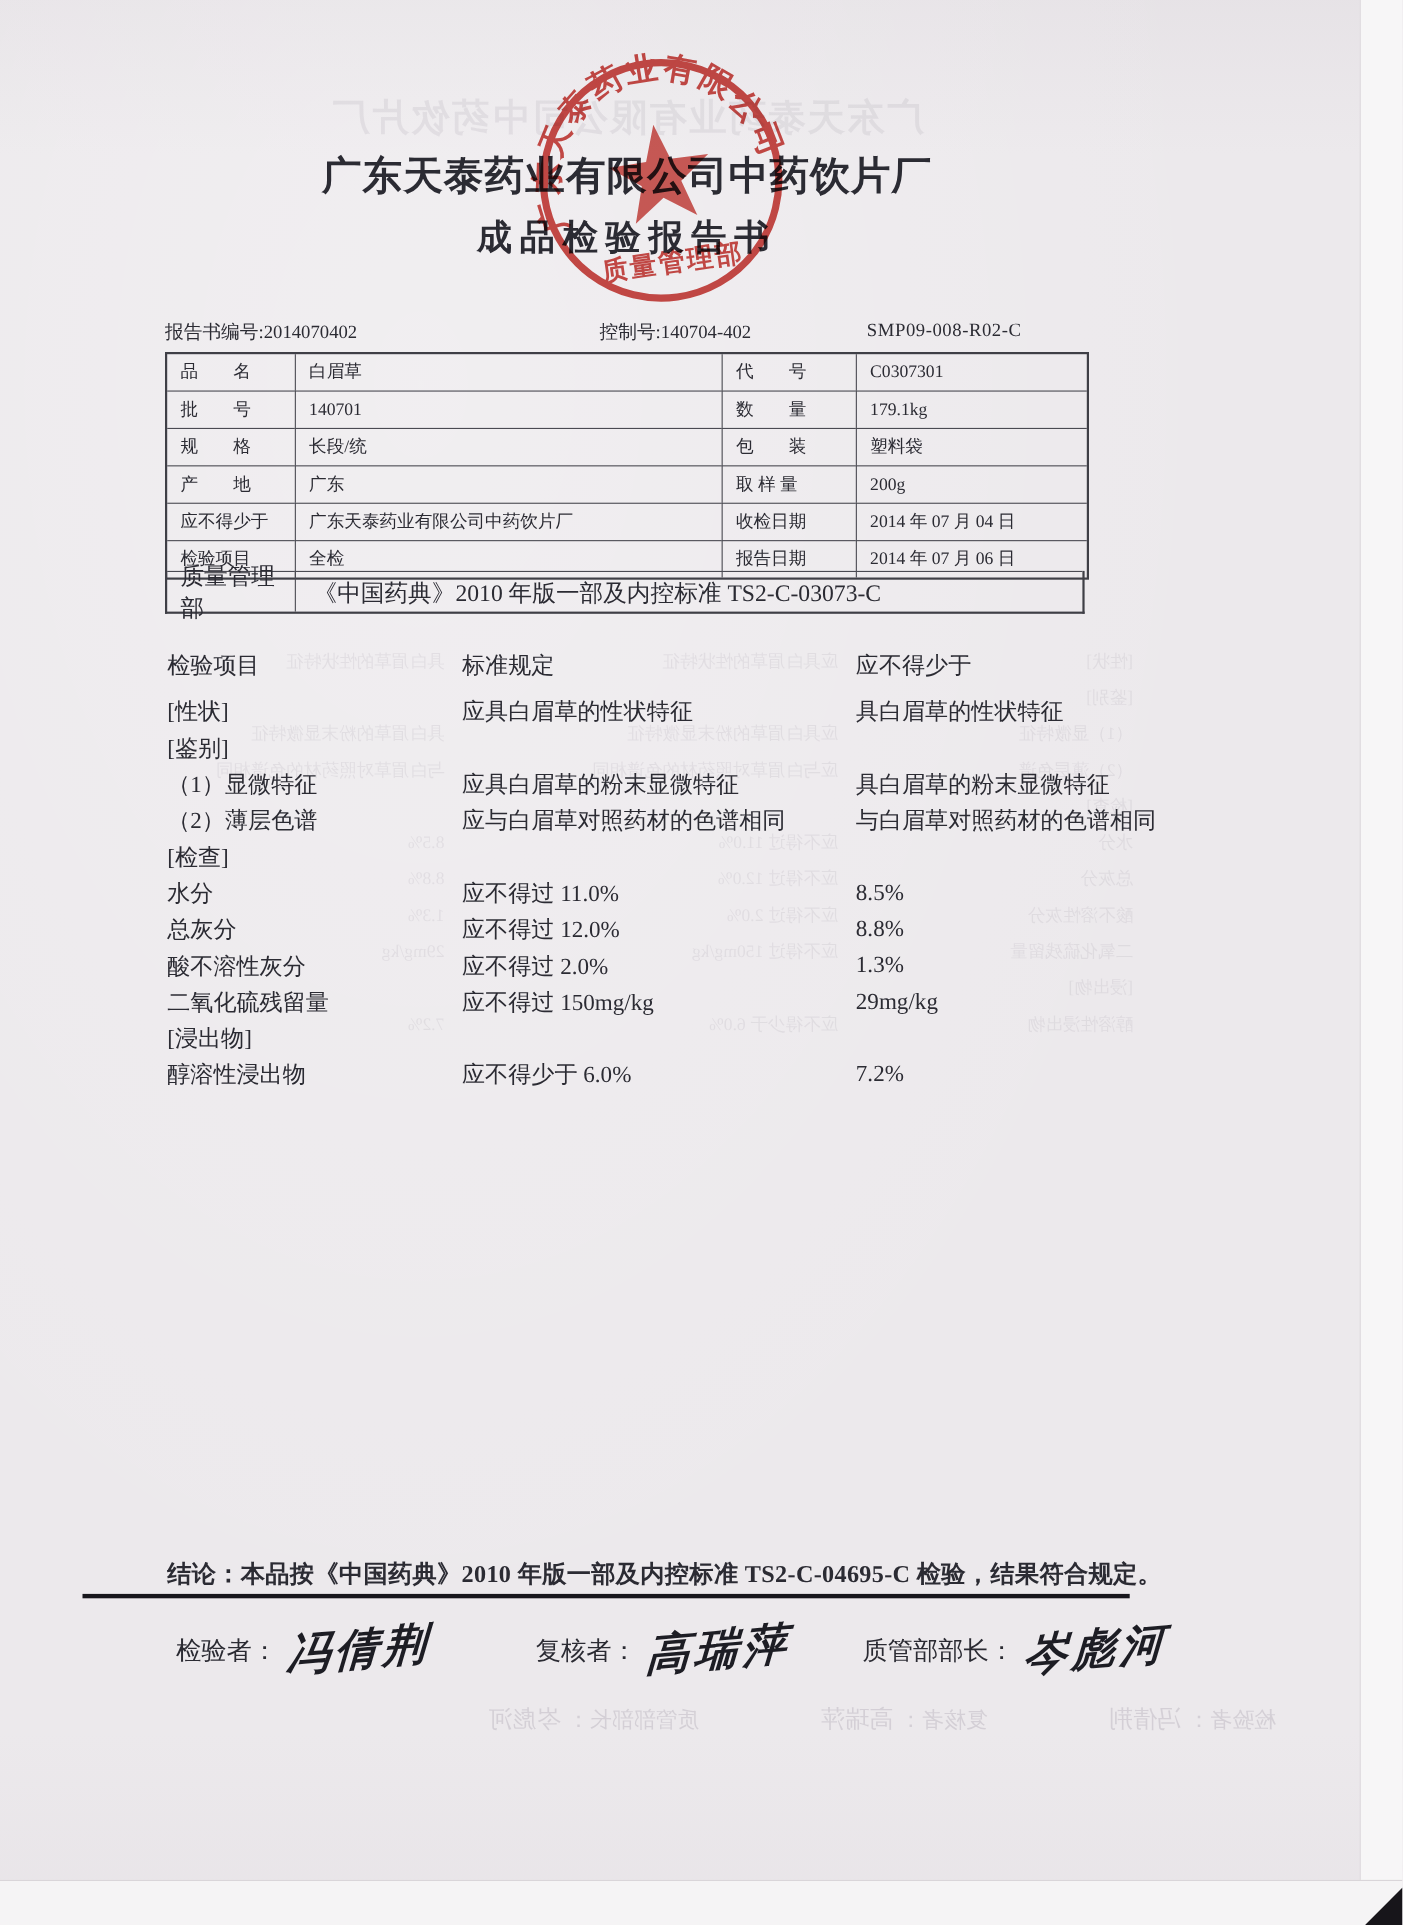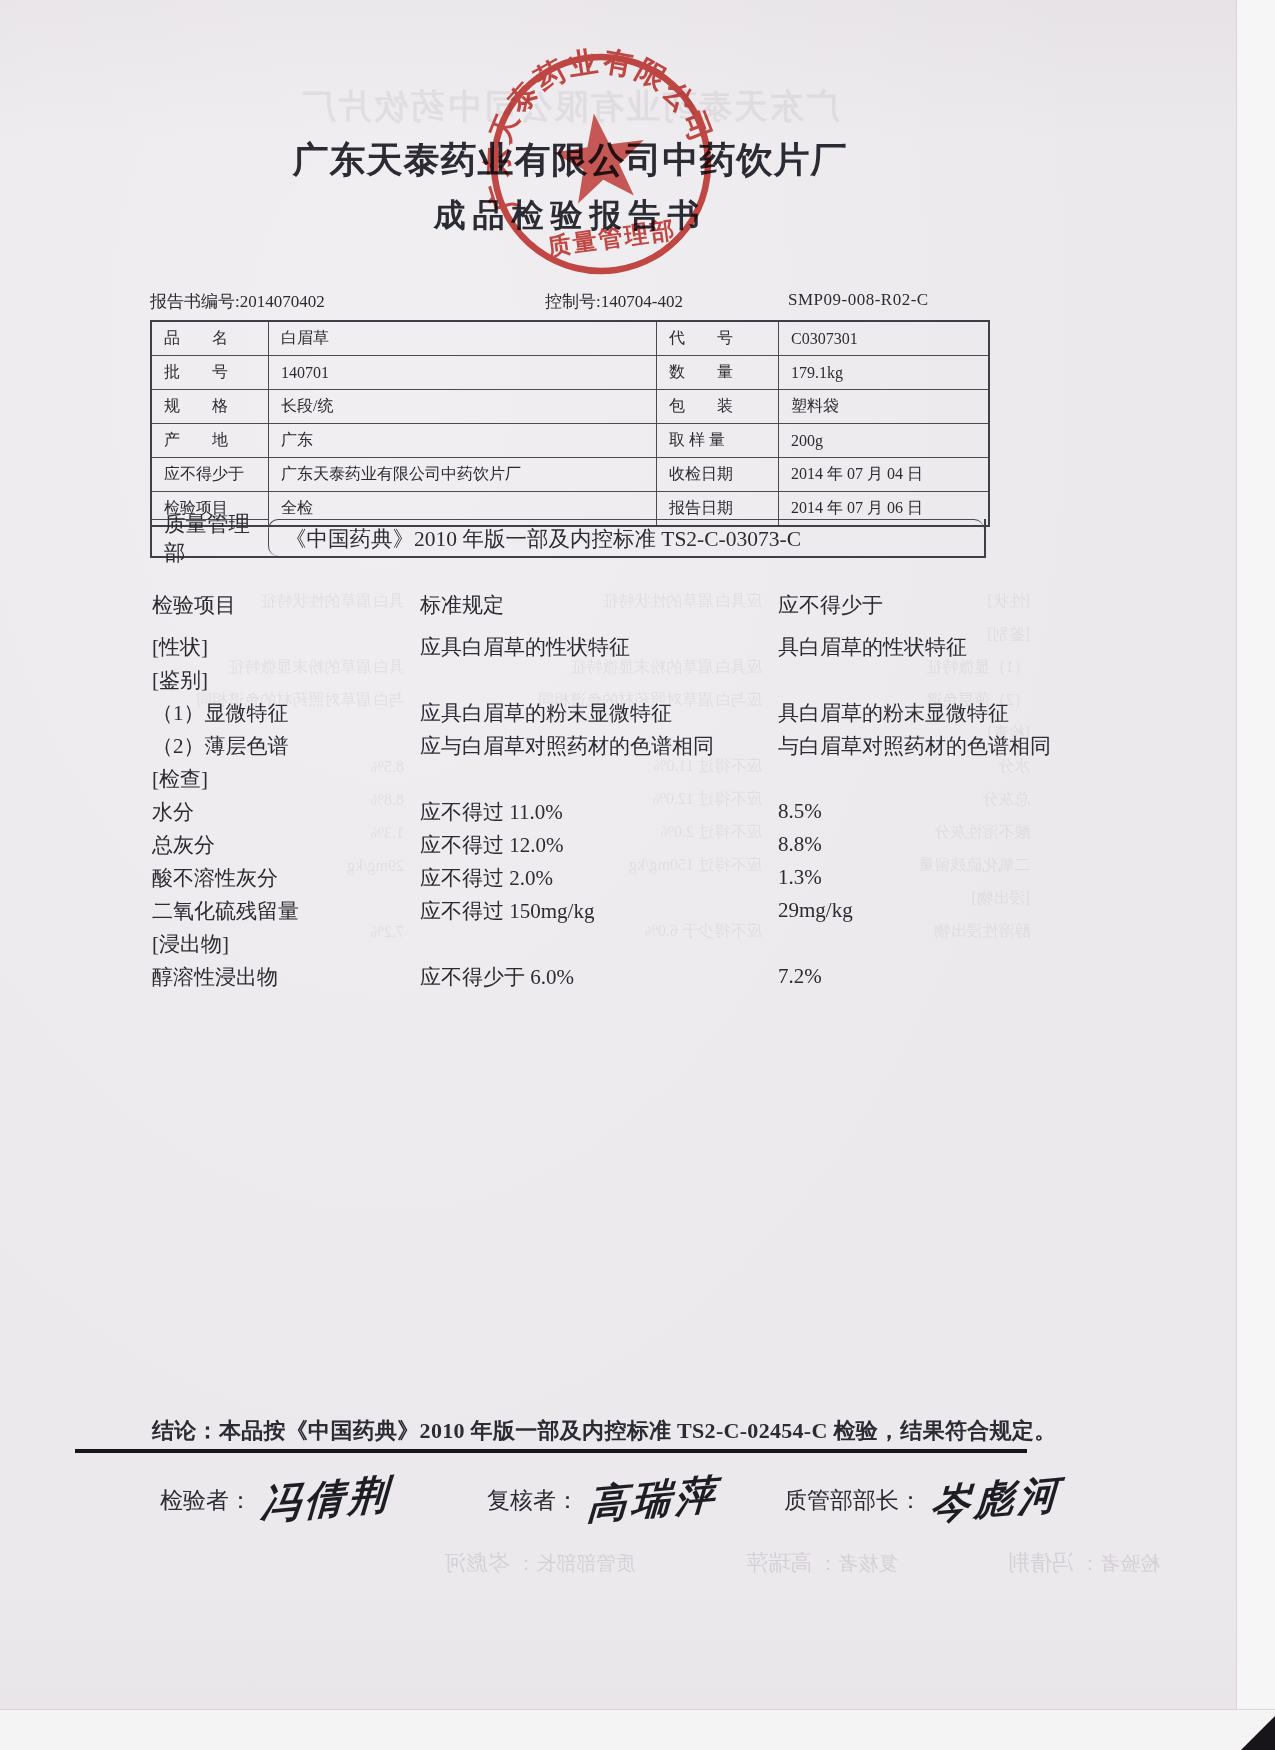--- a/index.html
+++ b/index.html
@@ -35,21 +35,21 @@
   .meta .m3{position:absolute;left:788px;letter-spacing:.5px;}
 
   .info-table{position:absolute;left:150px;top:320px;width:836px;border:2px solid #3f3f46;}
   .info-row{display:grid;grid-template-columns:116px 388px 122px 210px;}
   .info-row > div{height:33px;display:flex;align-items:center;padding:0 0 0 12px;font-size:16px;
     border-top:1px solid #4a4a52;border-left:1px solid #4a4a52;white-space:nowrap;overflow:visible;}
   .info-row:first-of-type > div{border-top:none;}
   .info-row > div:first-child{border-left:none;}
   .basis-row{display:grid;grid-template-columns:116px 1fr;}
   .basis-row > div{height:36px;display:flex;align-items:center;padding-left:12px;font-size:21.5px;border-top:1px solid #4a4a52;}
-  .basis-row > div:last-child{border-left:1px solid #4a4a52;padding-left:16px;white-space:nowrap;border-radius:10px;}
+  .basis-row > div:last-child{border-left:1px solid #4a4a52;padding-left:16px;white-space:nowrap;}
 
   .results{position:absolute;left:152px;top:588px;width:920px;font-size:21px;}
   .res-row{display:grid;grid-template-columns:268px 358px 1fr;height:33px;align-items:center;white-space:nowrap;}
   .res-row.header{margin-bottom:9px;}
 
   .conclusion{position:absolute;left:152px;top:1416px;width:960px;font-size:22px;font-weight:600;letter-spacing:.3px;white-space:nowrap;}
   .rule-thick{position:absolute;left:75px;top:1449px;width:952px;height:4px;background:#17161c;}
 
   .sig-row{position:absolute;left:0;top:1462px;width:1275px;height:80px;font-size:23px;}
   .sig-block{position:absolute;display:flex;align-items:center;gap:8px;}
@@ -273,21 +273,21 @@
       </div>
 
       <div class="res-row">
         <div>醇溶性浸出物</div>
         <div>应不得少于 6.0%</div>
         <div>7.2%</div>
       </div>
     </div>
 </div>
 
-<div class="conclusion">结论：本品按《中国药典》2010 年版一部及内控标准 TS2-C-02454-C 检验，结果符合规定。</div>
+<div class="conclusion">结论：本品按《中国药典》2010 年版一部及内控标准 TS2-C-04695-C 检验，结果符合规定。</div>
 <div class="rule-thick"></div>
 
 <div class="sig-row">
 
     <div class="sig-block">
       <span class="lbl">检验者：</span>
       <span class="sig-name">冯倩荆</span>
     </div>
 
     <div class="sig-block">

